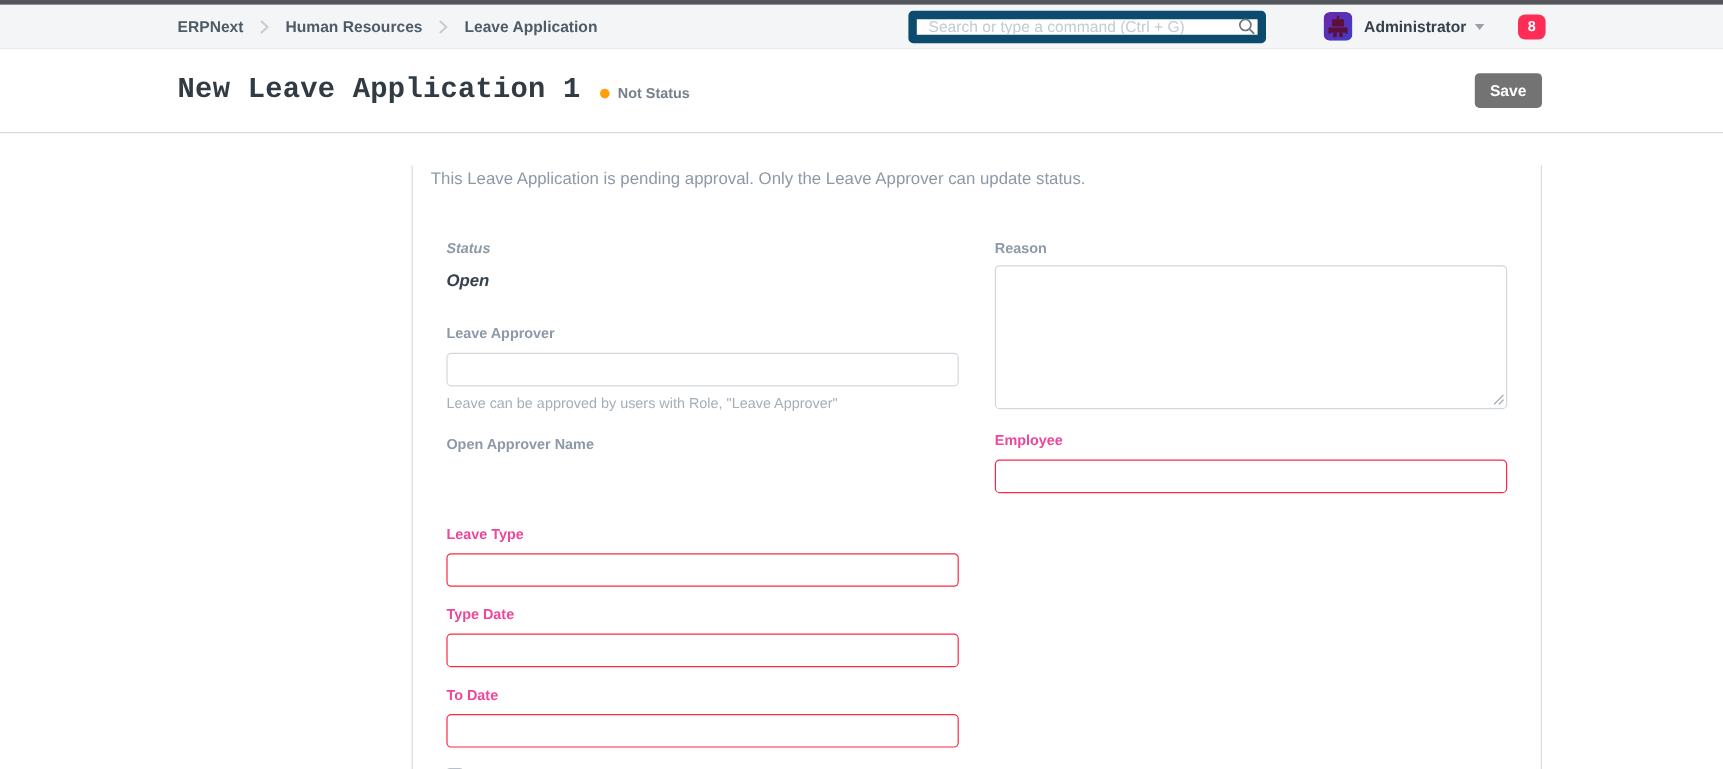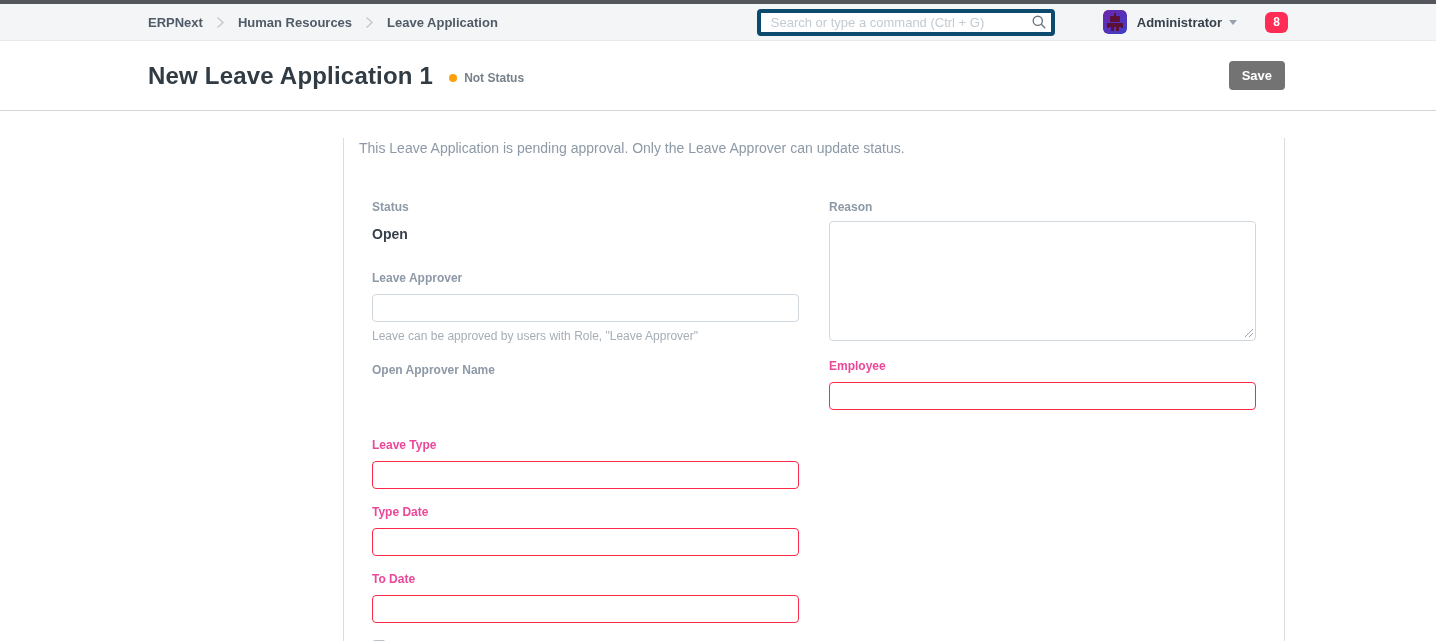--- a/index.html
+++ b/index.html
@@ -10,39 +10,39 @@
   .top-strip { height: 4px; background: #53575b; }
 
   
   .navbar { height: 37px; background: #f3f5f7; border-bottom: 1px solid #e7eaed; }
   .navbar-inner { width: 1170px; height: 100%; margin: 0 auto; padding: 0 15px;
     display: flex; align-items: center; }
   .breadcrumbs { display: flex; align-items: center; gap: 13px; }
   .crumb { font-size: 13px; font-weight: 700; color: #4f5b67; cursor: pointer; text-decoration: none; }
   .crumb-sep { display: flex; align-items: center; }
   .search-wrap { margin-left: auto; position: relative; width: 298px; }
-  .search-input { width: 100%; height: 27px; border: 4px solid #0c4a6e; border-radius: 4px;
+  .search-input { width: 100%; height: 27px; border: 7px solid #0c4a6e; border-radius: 4px;
     background: #fff; font-size: 13px; padding: 0 30px 0 10px; color: #36414c;
     font-family: "Liberation Sans", sans-serif; }
   .search-input::placeholder { color: #c3cbd2; }
   .search-icon { position: absolute; right: 8px; top: 5px; }
   .user-menu { display: flex; align-items: center; margin-left: 48px; cursor: pointer; }
   .avatar { width: 24px; height: 24px; border-radius: 5px; display: block; }
   .user-name { font-size: 13px; font-weight: 700; color: #36414c; margin-left: 10px; }
   .caret { margin-left: 7px; width: 0; height: 0; border-left: 4px solid transparent;
     border-right: 4px solid transparent; border-top: 5px solid #98a1aa; }
   .notif-badge { margin-left: 28px; min-width: 23px; height: 21px; padding: 0 6px;
     background: #ff2d55; border-radius: 6px; color: #fff; font-size: 12px; font-weight: 700;
     display: flex; align-items: center; justify-content: center; cursor: pointer; }
 
   
   .page-head { height: 70px; background: #fff; border-bottom: 1px solid #d4d8dd; }
   .page-head-inner { width: 1170px; height: 100%; margin: 0 auto; padding: 0 18px 0 15px;
     display: flex; align-items: center; }
-  .page-title { font-size: 24px; font-weight: 600; color: #313b44; letter-spacing: 0.2px; }
+  .page-title { font-size: 24px; font-weight: 600; color: #313b44; letter-spacing: 0.2px; font-family: Liberation Mono, monospace; }
   .indicator { display: flex; align-items: center; margin-left: 16px; margin-top: 4px; }
   .indicator-dot { width: 8px; height: 8px; border-radius: 50%; background: #ffa00a; }
   .indicator-text { font-size: 12px; font-weight: 700; color: #76808a; margin-left: 7px; }
   .save-btn { margin-left: auto; height: 29px; padding: 0 13px; background: #737373;
     border: none; border-radius: 4px; color: #fff; font-size: 13px; font-weight: 600;
     font-family: "Liberation Sans", sans-serif; cursor: pointer; }
 
   
   .main { height: 530px; background: #fff; }
   .main-inner { width: 1170px; margin: 0 auto; height: 100%; }
@@ -55,21 +55,21 @@
   .field-label { display: block; font-size: 12px; font-weight: 600; color: #8d99a6;
     margin-bottom: 9px; }
   .field-label.required { color: #ec4899; }
   .field-value { font-size: 14px; font-weight: 700; color: #36414c; }
   .form-control { width: 100%; height: 28px; border: 1px solid #d1d8dd; border-radius: 4px;
     background: #fff; font-size: 13px; padding: 0 8px; color: #36414c;
     font-family: "Liberation Sans", sans-serif; }
   .form-control.required { border-color: #fc2847; }
   .help-text { font-size: 12px; color: #a5aeb6; margin-top: 7px; }
   .fg { margin-bottom: 16px; }
-  .fg-status { margin-bottom: 28px; }
+  .fg-status { margin-bottom: 28px; font-style: italic; }
   .fg-status .field-label { margin-bottom: 11px; }
   .fg-approver { margin-bottom: 20px; }
   .fg-approver-name { margin-bottom: 0; }
   .empty-value { height: 52px; }
   .textarea-wrap { position: relative; }
   .reason-textarea { width: 100%; height: 120px; border: 1px solid #d1d8dd; border-radius: 4px;
     resize: none; font-size: 13px; padding: 6px 8px; color: #36414c;
     font-family: "Liberation Sans", sans-serif; }
   .resize-corner { position: absolute; right: 2px; bottom: 3px; pointer-events: none; }
   .fg-reason { margin-bottom: 14px; }

